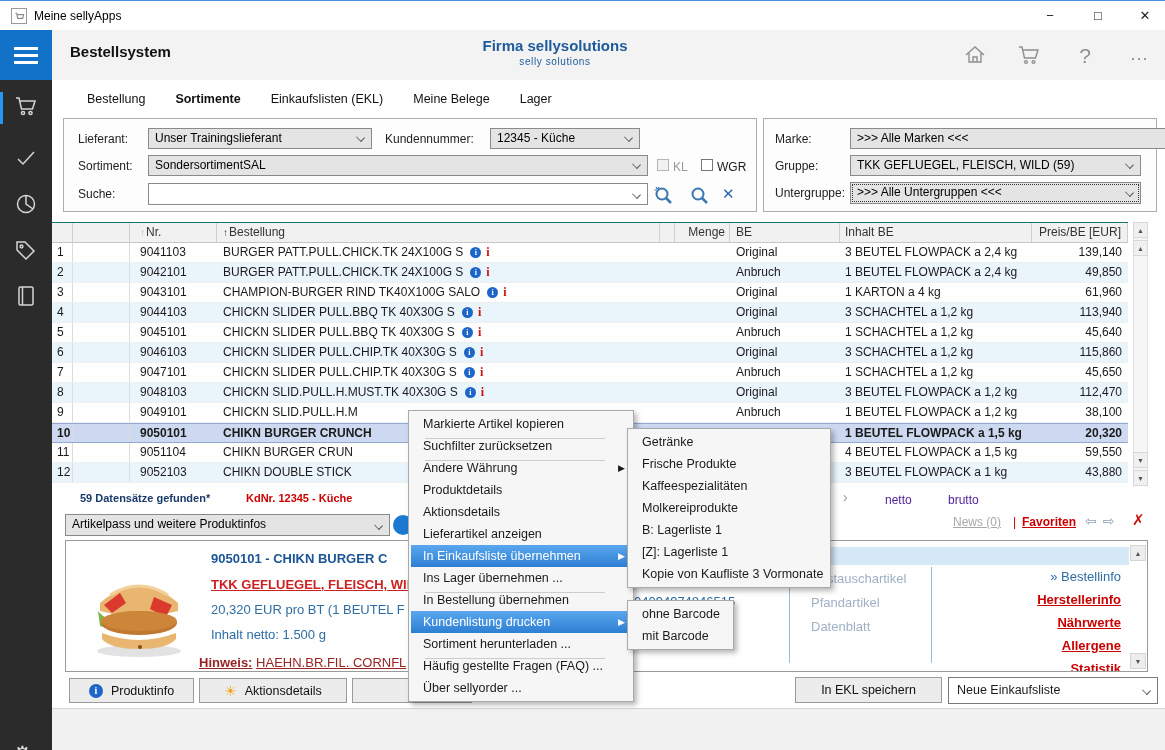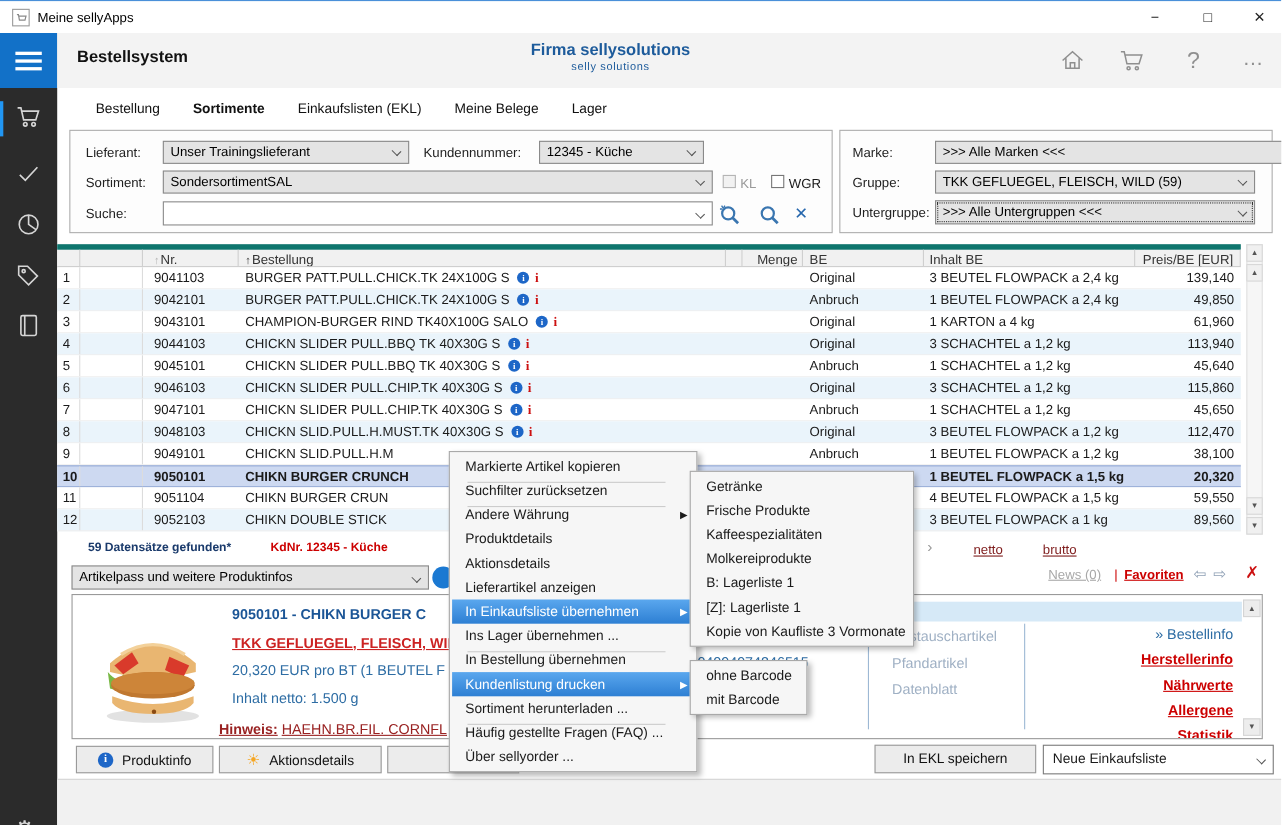--- a/index.html
+++ b/index.html
@@ -45,21 +45,21 @@
   .chev { position:absolute; right:7px; top:5px; width:7px; height:7px; border-right:1.5px solid #555; border-bottom:1.5px solid #555; transform:rotate(45deg) scaleY(.8); }
   .cb { position:absolute; width:12px; height:12px; border:1px solid #777; background:#fff; }
   .cb.disabled { border-color:#b5b5b5; background:#f2f2f2; }
   .cblabel { position:absolute; font-size:12px; }
   .cblabel.disabled { color:#9a9a9a; }
   .search-ic { position:absolute; width:22px; height:22px; }
   .search-ic svg { width:22px; height:22px; }
   .xclear { position:absolute; font-size:15px; font-weight:bold; color:#2667ad; }
 
   
-  .thead { position:absolute; left:52px; top:222px; width:1076px; height:21px; display:flex; background:#f1f1f1; border-top:5px solid #0f766e; border-bottom:1px solid #c6c6c6; font-size:12px; color:#333; }
+  .thead { position:absolute; left:52px; top:222px; width:1076px; height:21px; display:flex; background:#f1f1f1; border-top:1px solid #0f766e; border-bottom:1px solid #c6c6c6; font-size:12px; color:#333; }
   .thead .cell { border-right:1px solid #cfcfcf; line-height:19px; }
   .trows { position:absolute; left:52px; top:243px; width:1076px; }
   .trow { display:flex; height:20px; background:#fff; border-bottom:1px solid #efefef; }
   .trow.alt { background:#eaf4fb; }
   .trow.selected { background:#cdd9f1; border-top:1px solid #93a8d4; border-bottom:1px solid #93a8d4; font-weight:bold; }
   .cell { height:100%; line-height:19px; white-space:nowrap; overflow:hidden; font-size:12px; }
   .c-num    { width:21px;  padding-left:5px; border-right:1px solid #dcdcdc; }
   .c-empty  { width:57px;  border-right:1px solid #dcdcdc; }
   .c-nr     { width:87px;  padding-left:10px; }
   .c-name   { width:443px; padding-left:6px; }
@@ -72,21 +72,21 @@
   .sort-up.light { color:#b5b5b5; }
   .iblue { display:inline-block; width:11px; height:11px; border-radius:50%; background:#1d66c7; color:#fff; font-size:8px; line-height:11px; text-align:center; font-family:"Liberation Serif",serif; font-weight:bold; margin-left:7px; vertical-align:1px; }
   .ired { color:#cc1111; font-weight:bold; font-family:"Liberation Serif",serif; font-size:12px; margin-left:5px; }
   .vscroll { position:absolute; left:1133px; top:222px; width:15px; height:264px; background:#f6f6f6; border:1px solid #e2e2e2; }
   .sbtn { position:absolute; left:1133px; width:15px; height:16px; background:#f0f0f0; border:1px solid #d8d8d8; color:#555; font-size:7px; text-align:center; line-height:15px; }
 
   
   .status-found { position:absolute; left:80px; top:492px; font-size:11px; font-weight:bold; color:#1a3a6b; }
   .status-kdnr { position:absolute; left:246px; top:492px; font-size:11px; font-weight:bold; color:#cc0000; }
   .hnext { position:absolute; left:843px; top:489px; color:#9a9a9a; font-size:14px; }
-  .nb { position:absolute; top:493px; font-size:12px; color:#7f1d1d;text-decoration:underline; }
+  .nb { position:absolute; top:493px; font-size:12px; color:#4c1d95; }
   .newslink { position:absolute; top:515px; font-size:12px; text-decoration:underline; }
   .nav-arrow { position:absolute; top:513px; font-size:14px; color:#8fa0b5; }
   .xred { position:absolute; left:1132px; top:511px; font-size:15px; font-weight:bold; color:#cc1111; }
   .circle-btn { position:absolute; left:393px; top:515px; width:20px; height:20px; border-radius:50%; background:#1b79d2; }
 
   
   .ppanel { position:absolute; left:65px; top:540px; width:1083px; height:132px; border:1px solid #9a9a9a; background:#fff; overflow:hidden; }
   .pp-band { position:absolute; left:557px; top:6px; width:506px; height:18px; background:#d6e9f7; }
   .pp-title { position:absolute; left:145px; top:10px; font-size:13px; font-weight:bold; color:#1b5596; }
   .pp-cat { position:absolute; left:145px; top:36px; font-size:13px; font-weight:bold; color:#cc2222; text-decoration:underline; }
@@ -396,21 +396,21 @@
 
       <div class="trow no-icons alt">
         <div class="cell c-num">12</div>
         <div class="cell c-empty"></div>
         <div class="cell c-nr">9052103</div>
         <div class="cell c-name"><span>CHIKN DOUBLE STICK</span></div>
         <div class="cell c-gap"></div>
         <div class="cell c-menge"></div>
         <div class="cell c-be"></div>
         <div class="cell c-inhalt">3 BEUTEL FLOWPACK a 1 kg</div>
-        <div class="cell c-preis">89,560</div>
+        <div class="cell c-preis">43,880</div>
       </div>
     </div>
 
   <div class="vscroll"></div>
   <div class="sbtn" style="top:222px;">▲</div>
   <div class="sbtn" style="top:240px;">▲</div>
   <div class="sbtn" style="top:452px;">▼</div>
   <div class="sbtn" style="top:470px;">▼</div>
 
   <span class="status-found">59 Datensätze gefunden*</span>

